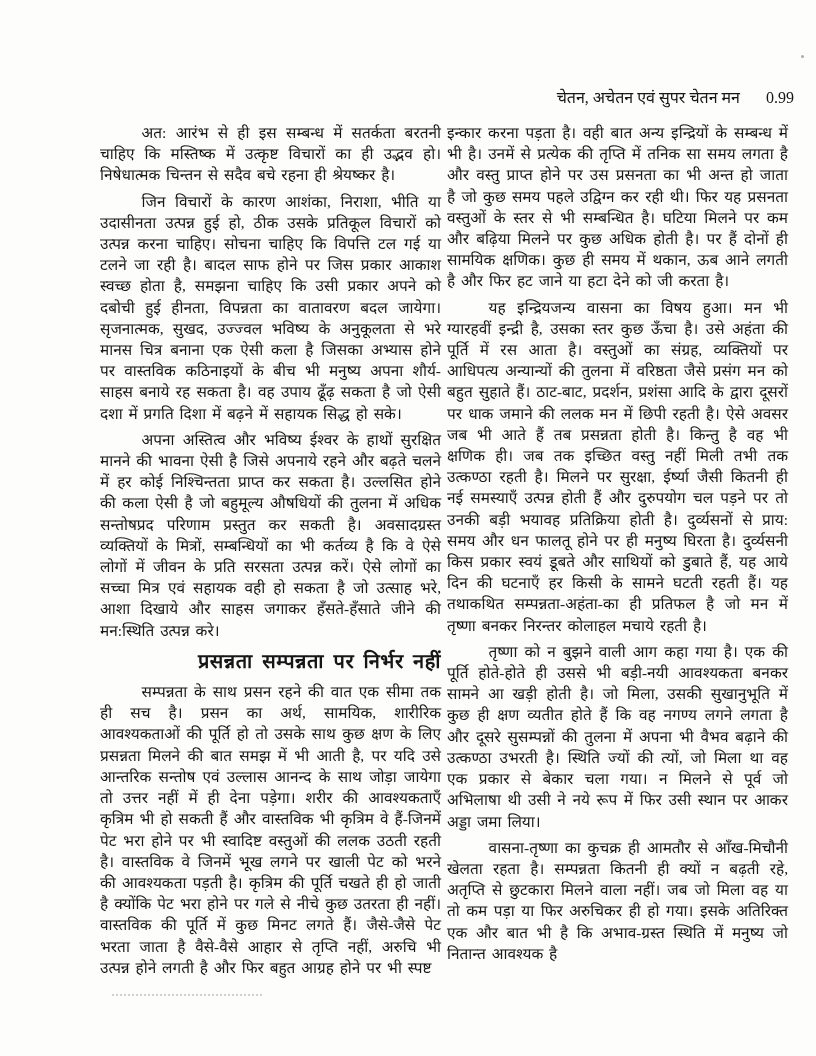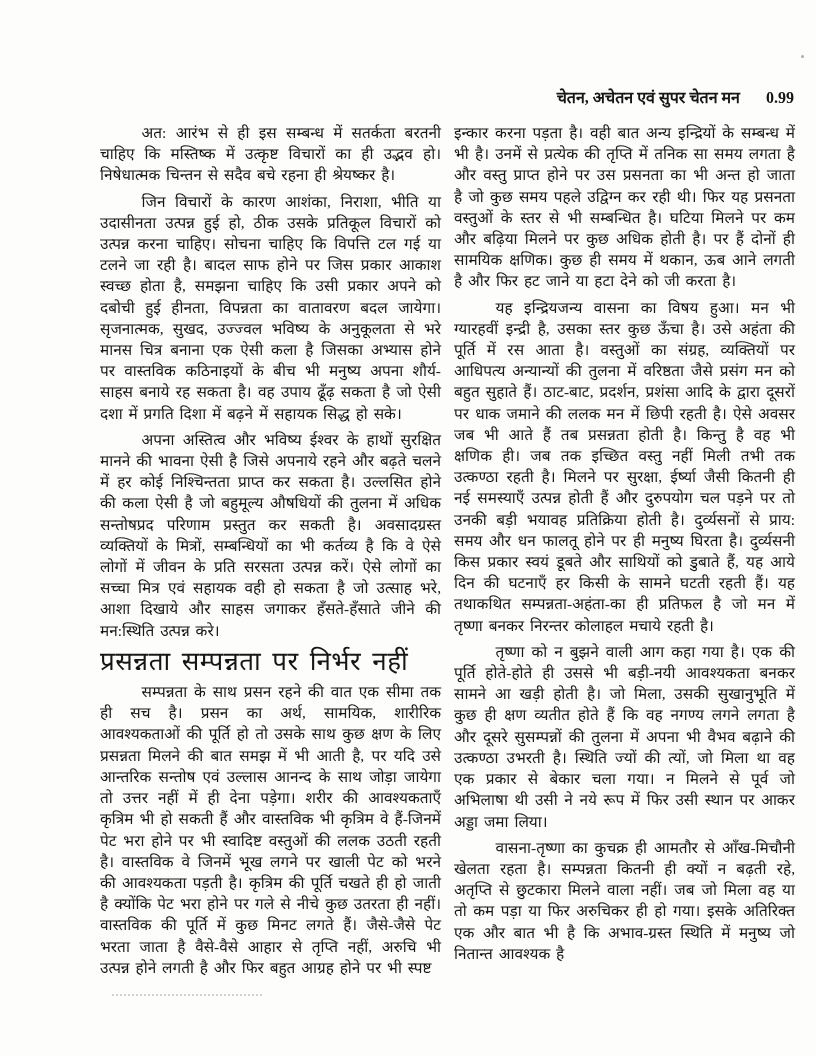--- a/index.html
+++ b/index.html
@@ -15,45 +15,45 @@
     position:relative;
     width:816px;height:1056px;
     box-sizing:border-box;
     padding:86px 20px 0 100px;
   }
   .running-header{
     display:flex;
     justify-content:flex-end;
     align-items:baseline;
     gap:26px;
-    font-weight:bold;
+    font-weight:normal;
     font-size:16px;
     padding-right:2px;
     margin-bottom:14px;
   }
   .columns{
     display:flex;
-    gap:13px;
+    gap:6px;
   }
   .col{
     width:341px;
     text-align:justify;
     font-size:15.4px;
     line-height:21.2px;
     word-spacing:2px;
   }
   .col p{
     margin:0 0 5px 0;
     text-indent:2.7em;
   }
   .col p.no-indent{ text-indent:0; }
   .section-heading{
-    text-align:left;
-    font-weight:normal;
-    font-size:26px;
+    text-align:right;
+    font-weight:bold;
+    font-size:20px;
     letter-spacing:.5px;
     margin:10px 0 9px 0;
     word-spacing:4px;
   }
   .scan-artifact{
     position:absolute;
     left:112px;
     top:994px;
     width:150px;
     height:4px;

